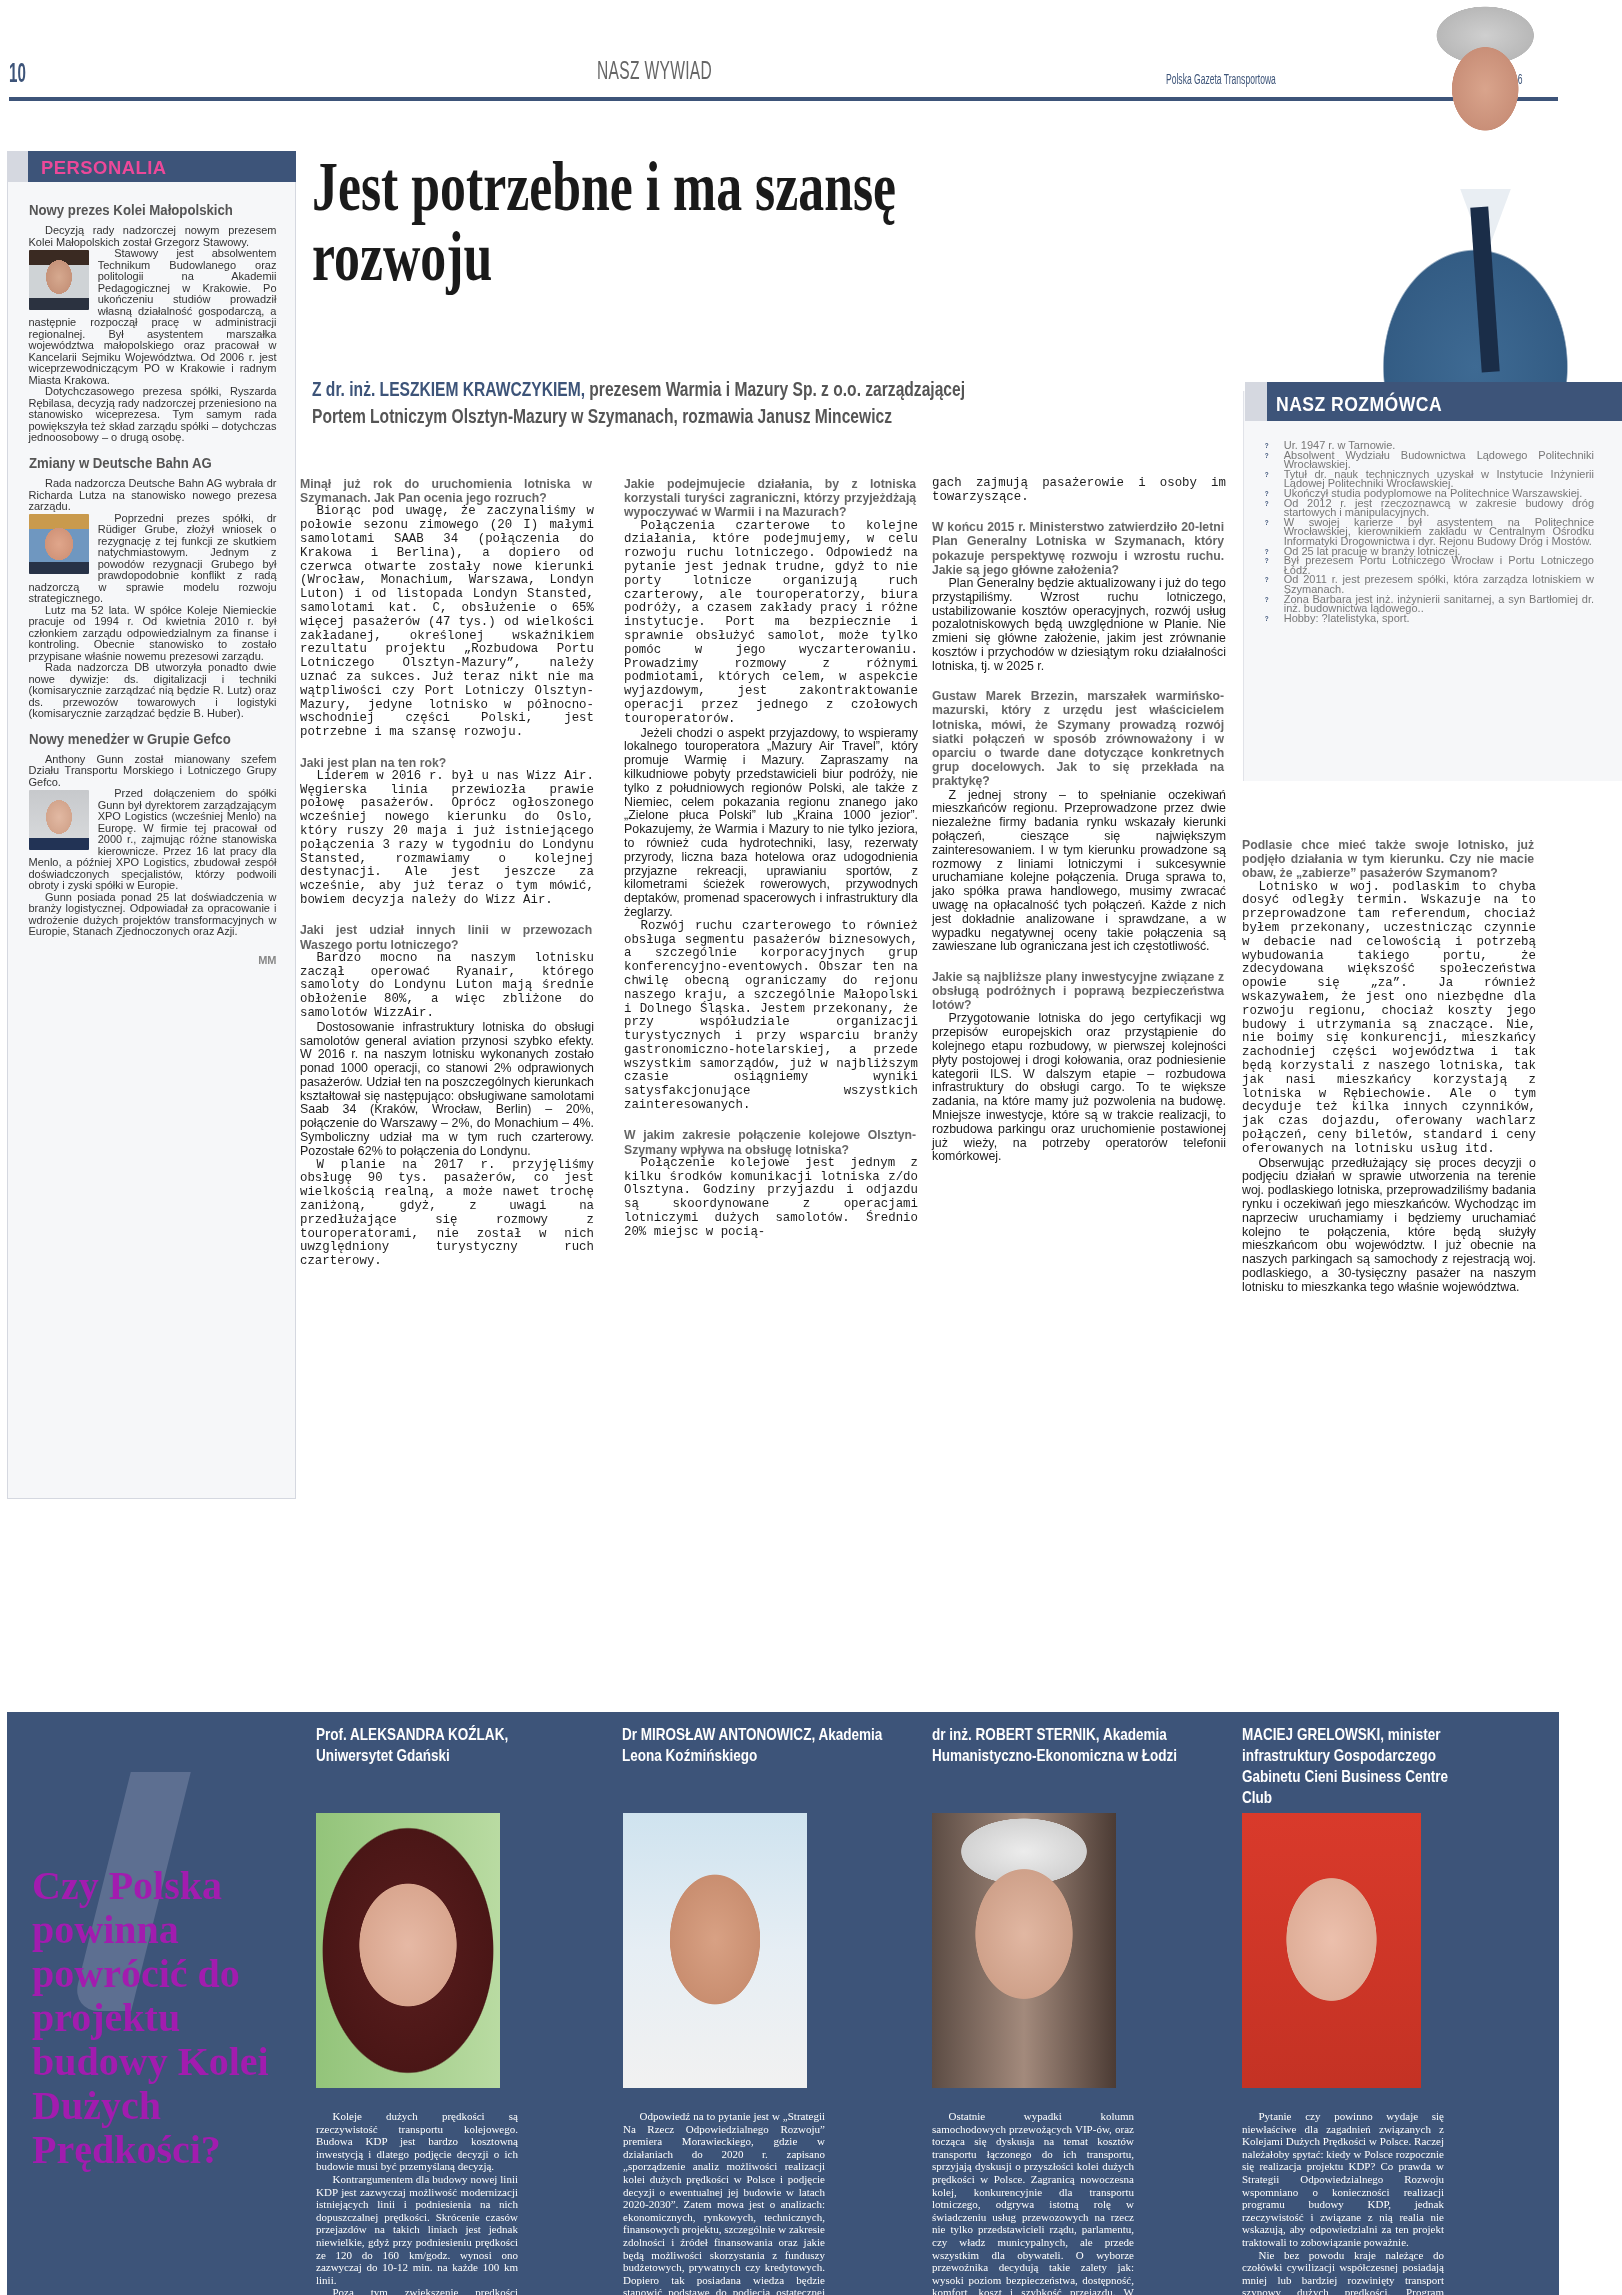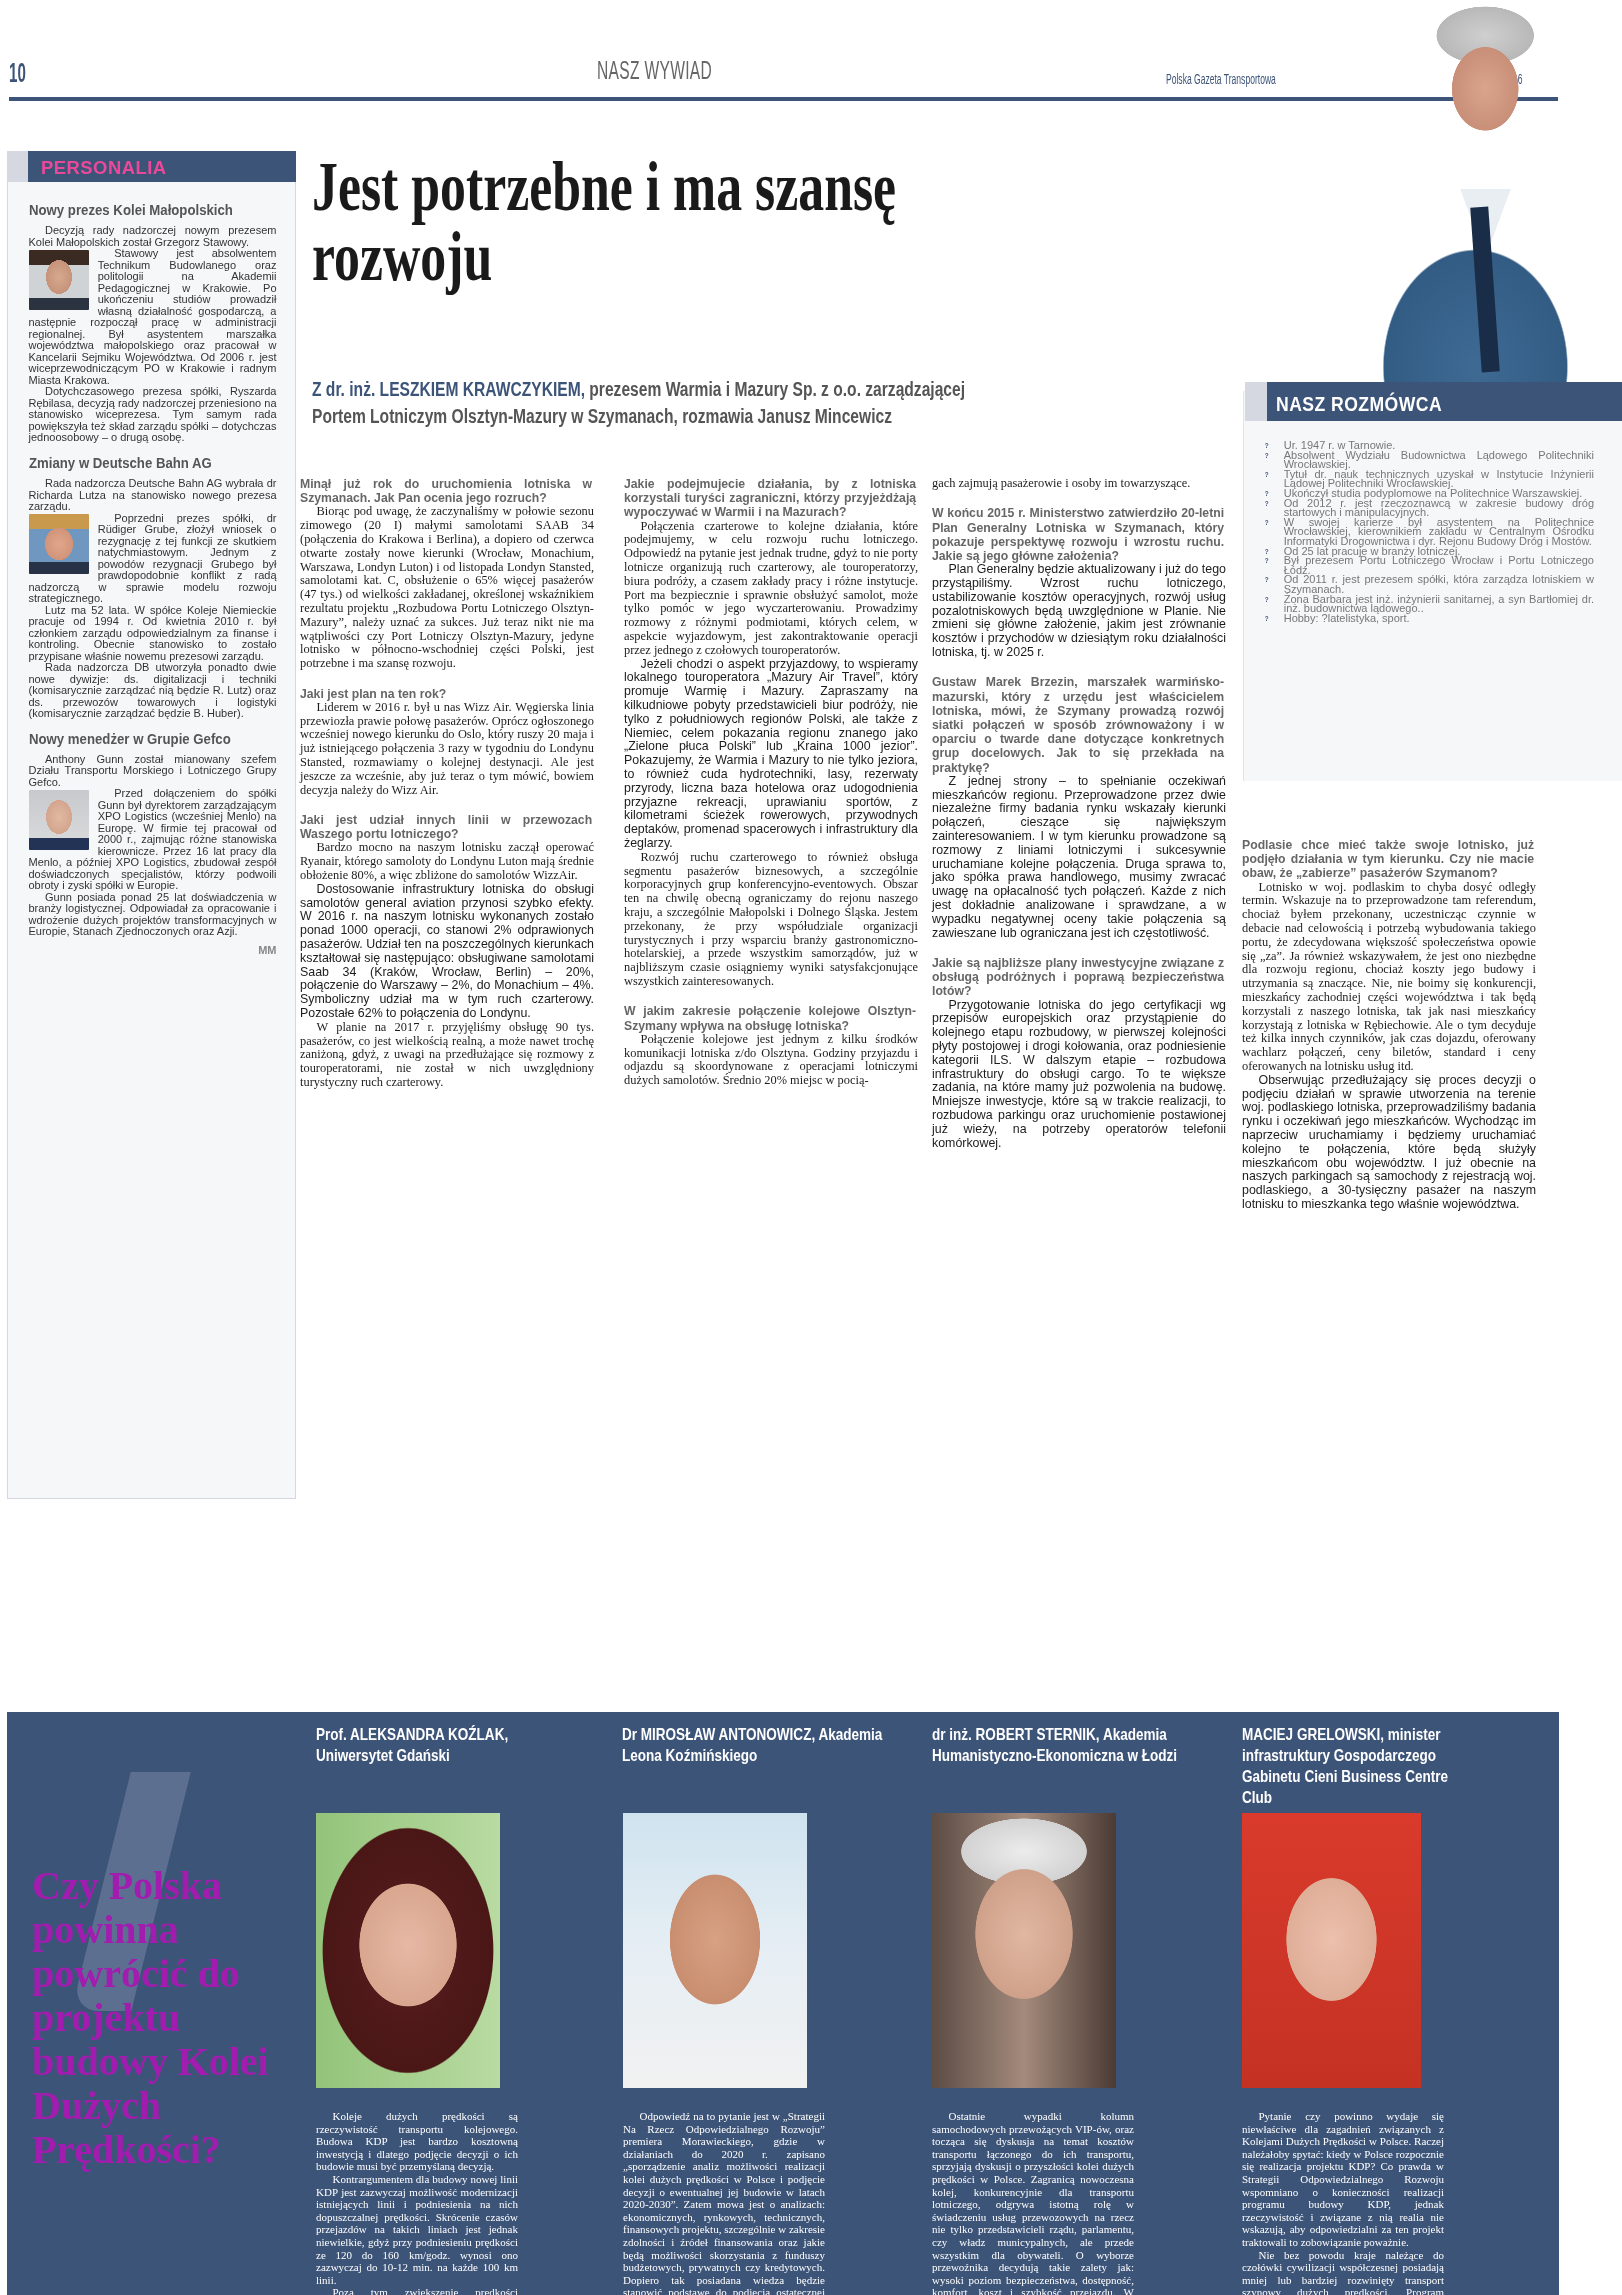--- a/index.html
+++ b/index.html
@@ -24,21 +24,21 @@
   .pers-head{left:7.3px;top:151px;width:289px;height:31px;background:#3d5479}
   .pers-head .tab{position:absolute;left:0;top:0;width:21px;height:31px;background:#d5d8e0}
   .pers-title{left:41px;top:157px;font:bold 18.4px "Liberation Sans",sans-serif;color:#ec4899;letter-spacing:0.5px}
   .pers-body{left:28.5px;top:191px;width:248px;font-size:11px;line-height:11.5px;color:#333;text-align:justify}
   .pers-body h3{font:bold 15px "Liberation Sans",sans-serif;color:#555;margin:10px 0 7.3px;transform:scaleX(.88);transform-origin:left;white-space:nowrap}
   .pers-body p{text-indent:16.5px;margin:0}
   .pers-body .ph{float:left;width:60px;height:60px;margin:1.8px 9.2px 2.8px 0;border-radius:0.9px}
   .ph1{background:radial-gradient(ellipse 18.4px 24px at 50% 45%,#d6a98f 0,#c6937a 70%,transparent 71%),linear-gradient(#3a2a22 0,#3a2a22 25%,#cfd3d6 25%,#cfd3d6 80%,#2b3240 80%)}
   .ph2{background:radial-gradient(ellipse 20px 23px at 50% 50%,#e0a68b 0,#d19479 70%,transparent 71%),linear-gradient(#c99a4d 0,#c99a4d 25%,#6f97c0 25%,#6f97c0 80%,#273247 80%)}
   .ph3{background:radial-gradient(ellipse 18.4px 24px at 50% 45%,#e2b9a3 0,#d3a58d 70%,transparent 71%),linear-gradient(#c7c9cc 0,#d6d8da 80%,#223355 80%)}
-  .pers-sig{text-align:right;color:#888;font-weight:bold;margin-top:7px}
+  .pers-sig{text-align:right;color:#888;font-weight:bold;margin-top:17px}
   
   .headline{left:312px;top:152px;width:735px;font:bold 70px "Liberation Serif",serif;line-height:70px;color:#1a1a1a;transform:scaleX(.74);transform-origin:left;width:987px}
   .lead{left:312px;top:376px;width:689px;font:bold 20px "Liberation Sans",sans-serif;line-height:27px;color:#555;transform:scaleX(.78);transform-origin:left;width:895px}
   .lead .nm{color:#3d5479}
   
   .nr-box{left:1243px;top:391px;width:380px;height:390px;background:#f6f7f9;border-left:1.8px solid #e1e3e9}
   .nr-head{left:1245px;top:382px;width:378px;height:39px;background:#3d5479}
   .nr-head .tab{position:absolute;left:0;top:0;width:22px;height:39px;background:#d5d8e0}
   .nr-title{left:1276px;top:393px;font:bold 20px "Liberation Sans",sans-serif;color:#fff;transform:scaleX(.88);transform-origin:left;letter-spacing:0.5px}
   .nr-list{left:1263px;top:441px;width:331px;list-style:none;font:11px "Liberation Sans",sans-serif;line-height:9.6px;color:#777}
@@ -46,21 +46,21 @@
   .nr-list li .b{position:absolute;left:1.8px;top:0;color:#3d5479;font-size:6.4px;font-weight:bold}
   
   .col{position:absolute;font-size:12.4px;line-height:13.8px;color:#1c1c1c;text-align:justify}
   .col h4{font:bold 13.3px "Liberation Sans",sans-serif;color:#666;line-height:14.2px;margin:0;transform:scaleX(.92);transform-origin:left;width:108%}
   .col p{text-indent:16.5px}
   .col .gap{height:15.6px}
   .c1{left:300px;top:477px;width:294px}
   .c2{left:624px;top:477px;width:294px}
   .c3{left:932px;top:477px;width:294px}
   .c4{left:1242px;top:838px;width:294px}
-  .serif{font-family:Liberation Serif, serif}
+  .serif{font-family:Liberation Mono, monospace}
   
   .panel{left:7.3px;top:1712px;width:1552px;height:737px;background:#3d5479}
   .qmark{left:23px;top:1790px;width:124px;height:321px}
   .qmark .b{position:absolute;left:78px;top:-18.4px;width:60px;height:239px;background:#5d6f91;border-radius:0 0 0 27.5px;transform:skewX(-14deg)}
   .bq{left:32px;top:1864px;width:266px;font:bold 40px "Liberation Serif",serif;line-height:44px;color:#a21caf}
   .exp-name{position:absolute;font:bold 16.5px "Liberation Sans",sans-serif;line-height:21px;color:#fff;transform:scaleX(.82);transform-origin:left;width:331px}
   .exp-ph{position:absolute;width:257px;height:294px}
   .ep1{background:radial-gradient(ellipse 69px 87px at 50% 48%,#e6b9a5 0,#d9a68f 70%,transparent 71%),radial-gradient(ellipse 106px 152px at 50% 50%,#5a1e1e 0,#4a1616 80%,transparent 81%),linear-gradient(90deg,#93c47a,#b9dba2)}
   .ep2{background:radial-gradient(ellipse 64px 92px at 50% 46%,#d8a184 0,#c98e70 70%,transparent 71%),linear-gradient(#cfe3ef 0,#e6eef4 50%,#f1f1f1 100%)}
   .ep3{background:radial-gradient(ellipse 69px 92px at 50% 44%,#e1b7a2 0,#cfa18a 70%,transparent 71%),radial-gradient(ellipse 78px 41px at 50% 14%,#ececec 0,#d2d2d2 80%,transparent 81%),linear-gradient(90deg,#5c4c44,#a38a7c 50%,#4b3b34)}

